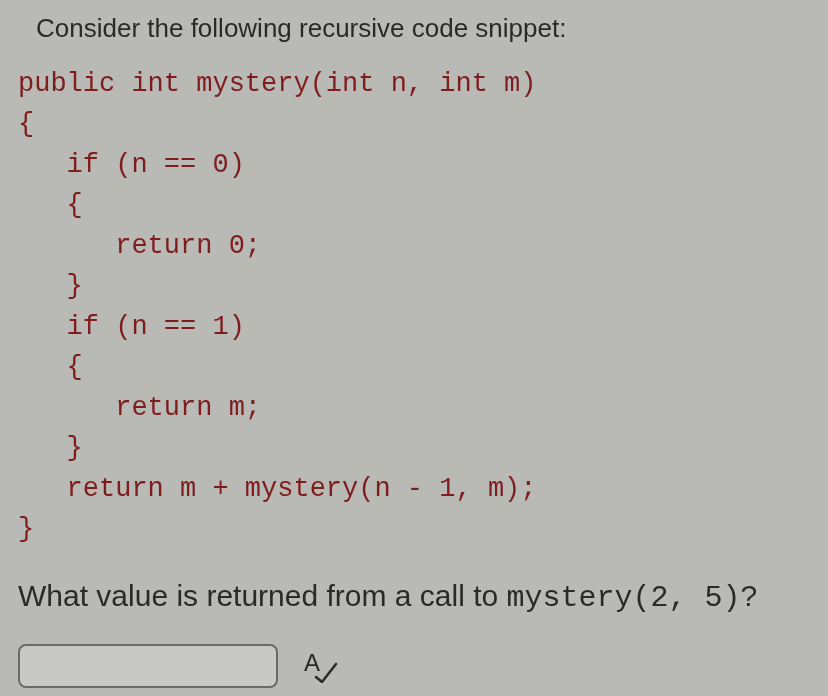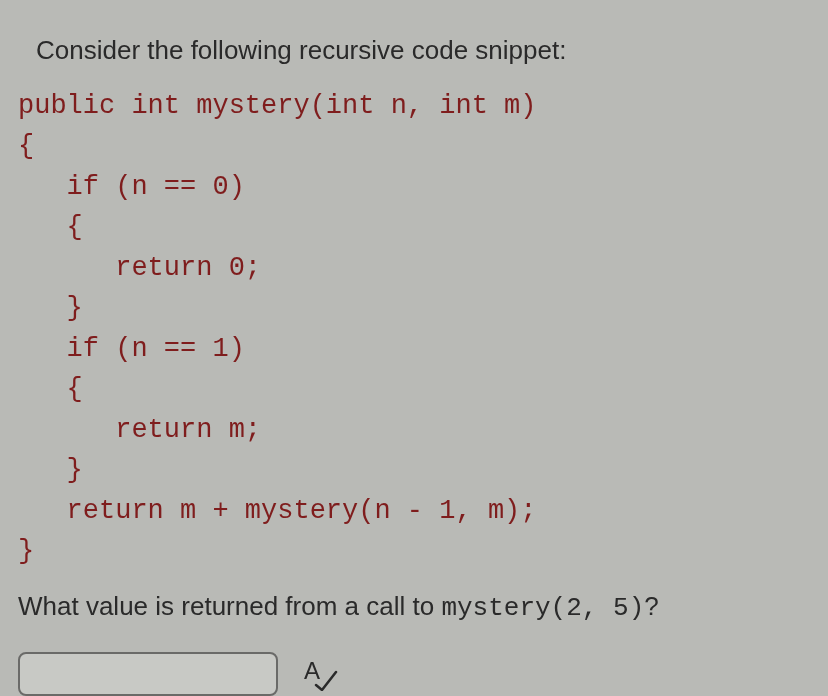--- a/index.html
+++ b/index.html
@@ -10,40 +10,40 @@
     height: 696px;
     overflow: hidden;
   }
   body {
     background: #b9bab6;
     font-family: Arial, Helvetica, sans-serif;
     color: #2a2a2a;
     position: relative;
   }
   .container {
-    padding: 34px 20px 0 36px;
+    padding: 12px 20px 0 36px;
   }
   .intro {
     font-size: 26px;
     line-height: 1.3;
     margin-bottom: 18px;
     font-weight: 400;
   }
   .code-block {
     font-family: "Courier New", Courier, monospace;
     font-size: 27px;
     line-height: 1.5;
     white-space: pre;
     margin-left: -18px;
     color: #7f1d1d;
   }
   .question {
-    font-size: 26px;
+    font-size: 30px;
     line-height: 1.3;
-    margin-top: 18px;
+    margin-top: 26px;
     margin-left: -18px;
   }
   .question .mono {
     font-family: "Courier New", Courier, monospace;
   }
   .answer-row {
     display: flex;
     align-items: center;
     gap: 22px;
     margin-top: 26px;

